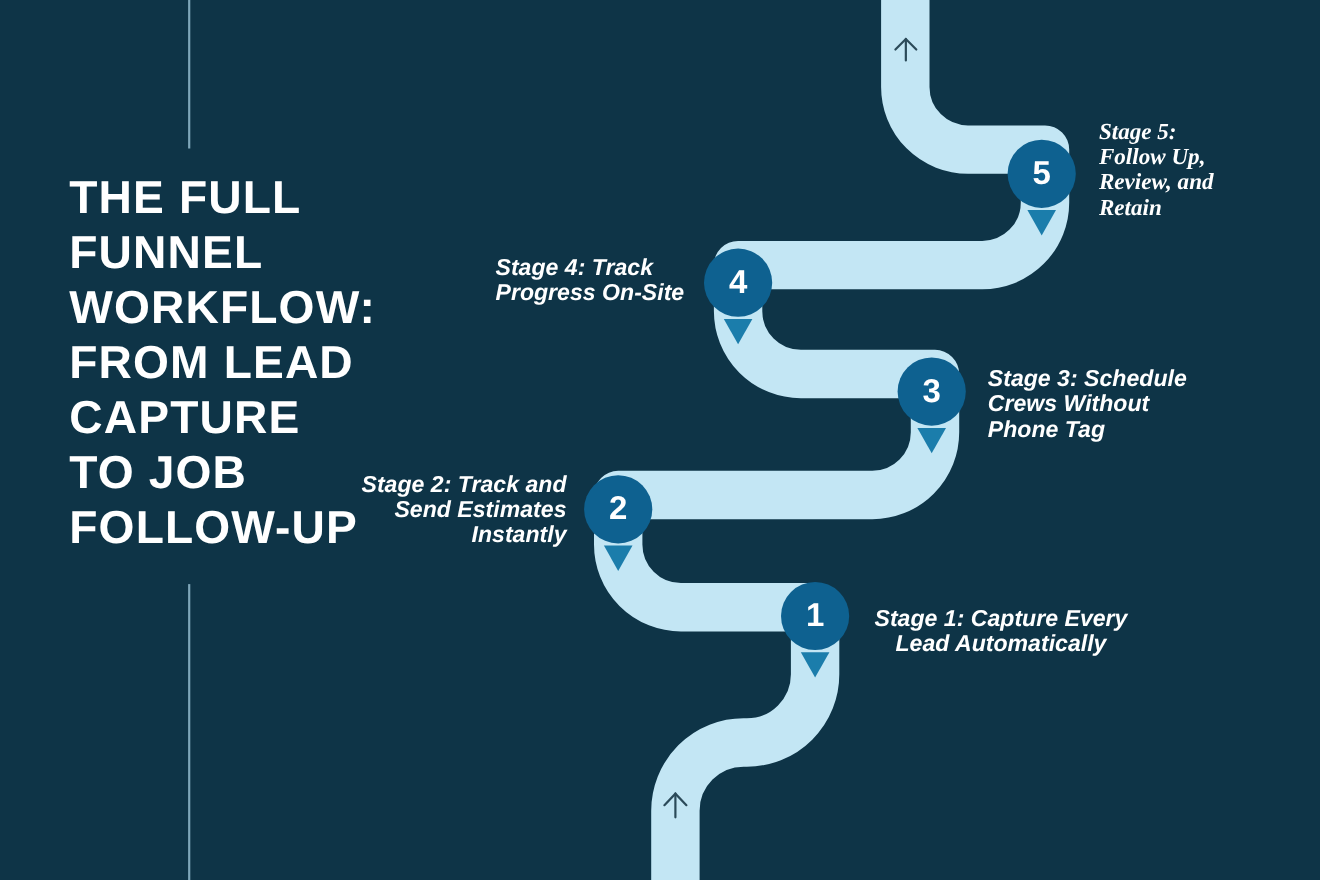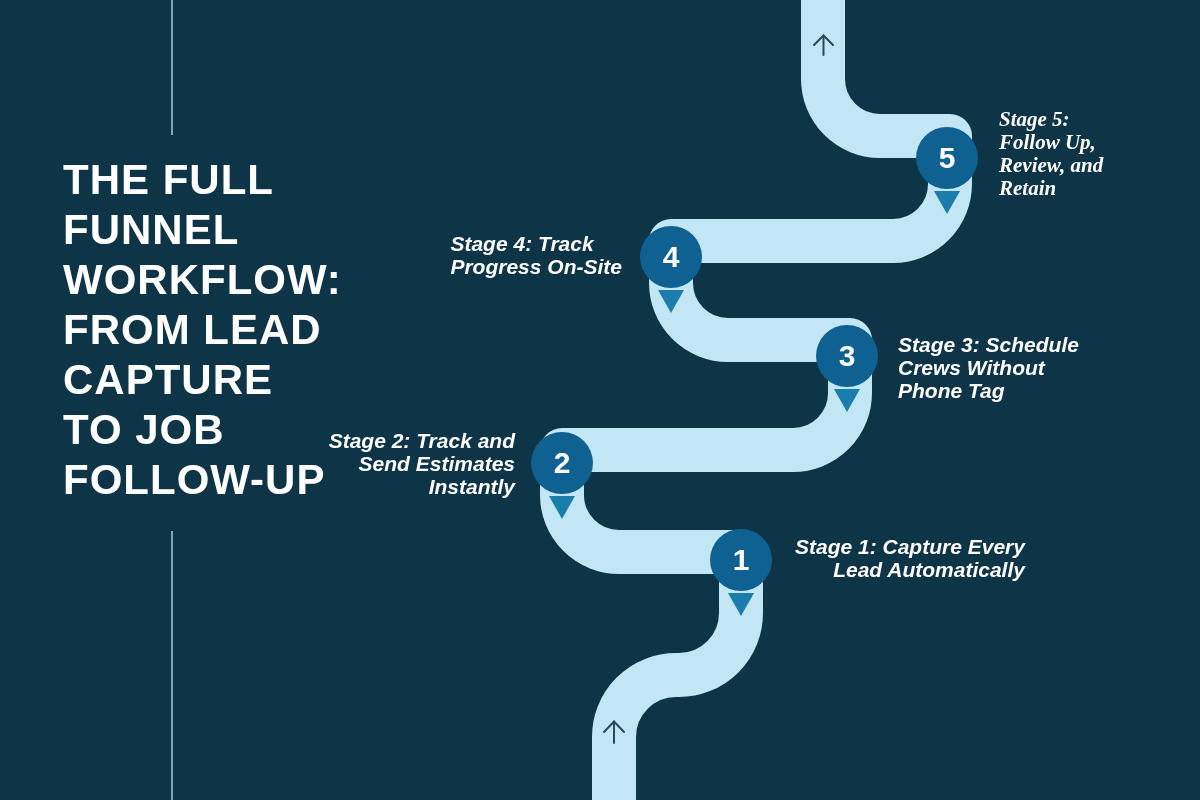--- a/index.html
+++ b/index.html
@@ -43,21 +43,21 @@
   #num-2{left:531px;top:432px;}
   #num-3{left:816px;top:325px;}
   #num-4{left:640px;top:226px;}
   #num-5{left:916px;top:127px;}
   .stage-label{
     position:absolute;
     color:var(--text);
     font-size:21px;line-height:23px;font-weight:700;font-style:italic;
     white-space:pre-line;
   }
-  #label-1{left:795px;top:535px;text-align:right;}
+  #label-1{left:795px;top:551px;text-align:center;}
   #label-2{right:685px;top:429px;text-align:right;}
   #label-3{left:898px;top:333px;text-align:left;}
   #label-4{right:578px;top:232px;}
   #label-5{left:999px;top:108px;text-align:left;font-family:Liberation Serif, serif;}
 </style>
 </head>
 <body>
 
 <div class="canvas">
 

